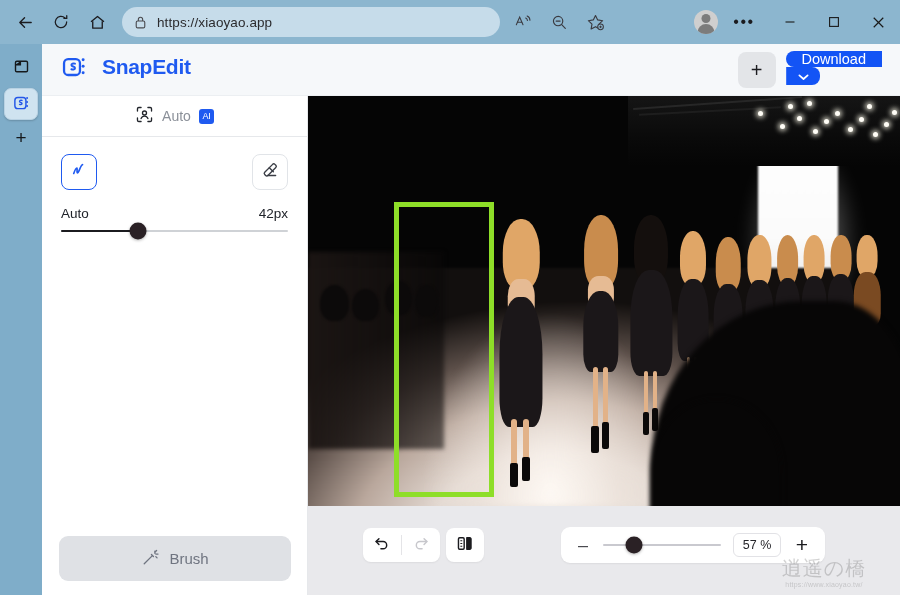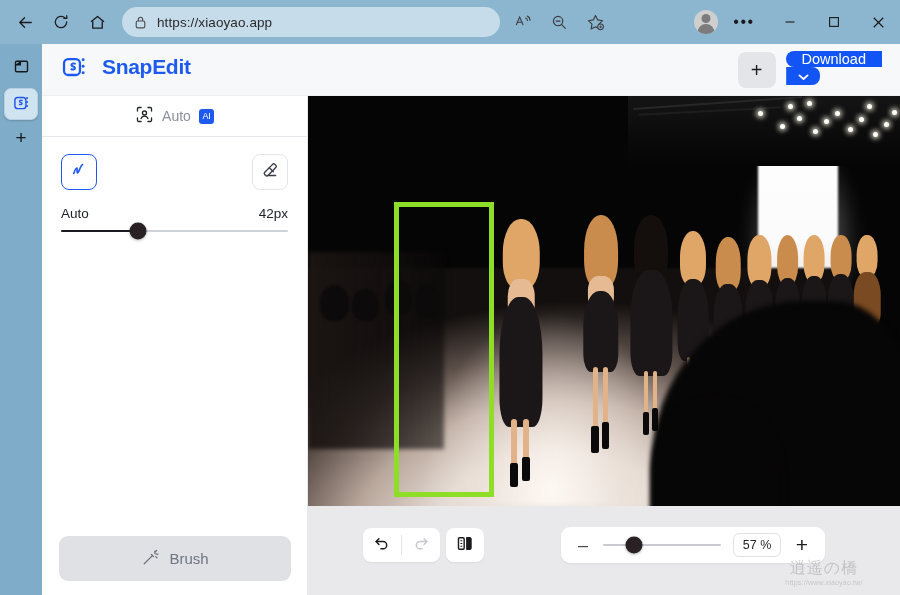--- a/index.html
+++ b/index.html
@@ -318,21 +318,21 @@
     min-width: 48px; height: 24px; border: 1px solid #e2e2e6; border-radius: 6px;
     display: flex; align-items: center; justify-content: center;
     font-size: 12.5px; color: #26262b; margin-right: 12px;
   }
 
   .watermark {
     position: absolute; right: 4px; bottom: 2px; width: 144px; height: 40px;
     opacity: .22; pointer-events: none;
     display: flex; flex-direction: column; align-items: center; justify-content: center;
   }
-  .wm-cjk { font-size: 16px; color: #3a3a3a; letter-spacing: 1px; line-height: 1; }
+  .wm-cjk { font-size: 20px; color: #3a3a3a; letter-spacing: 1px; line-height: 1; }
   .wm-url { font-size: 7px; color: #444; letter-spacing: .2px; margin-top: 3px; }
 </style>
 </head>
 <body>
 
 <div id="app">
 
   <div class="browser-chrome">
     <div class="nav-btns">
       <div class="nav-btn">

